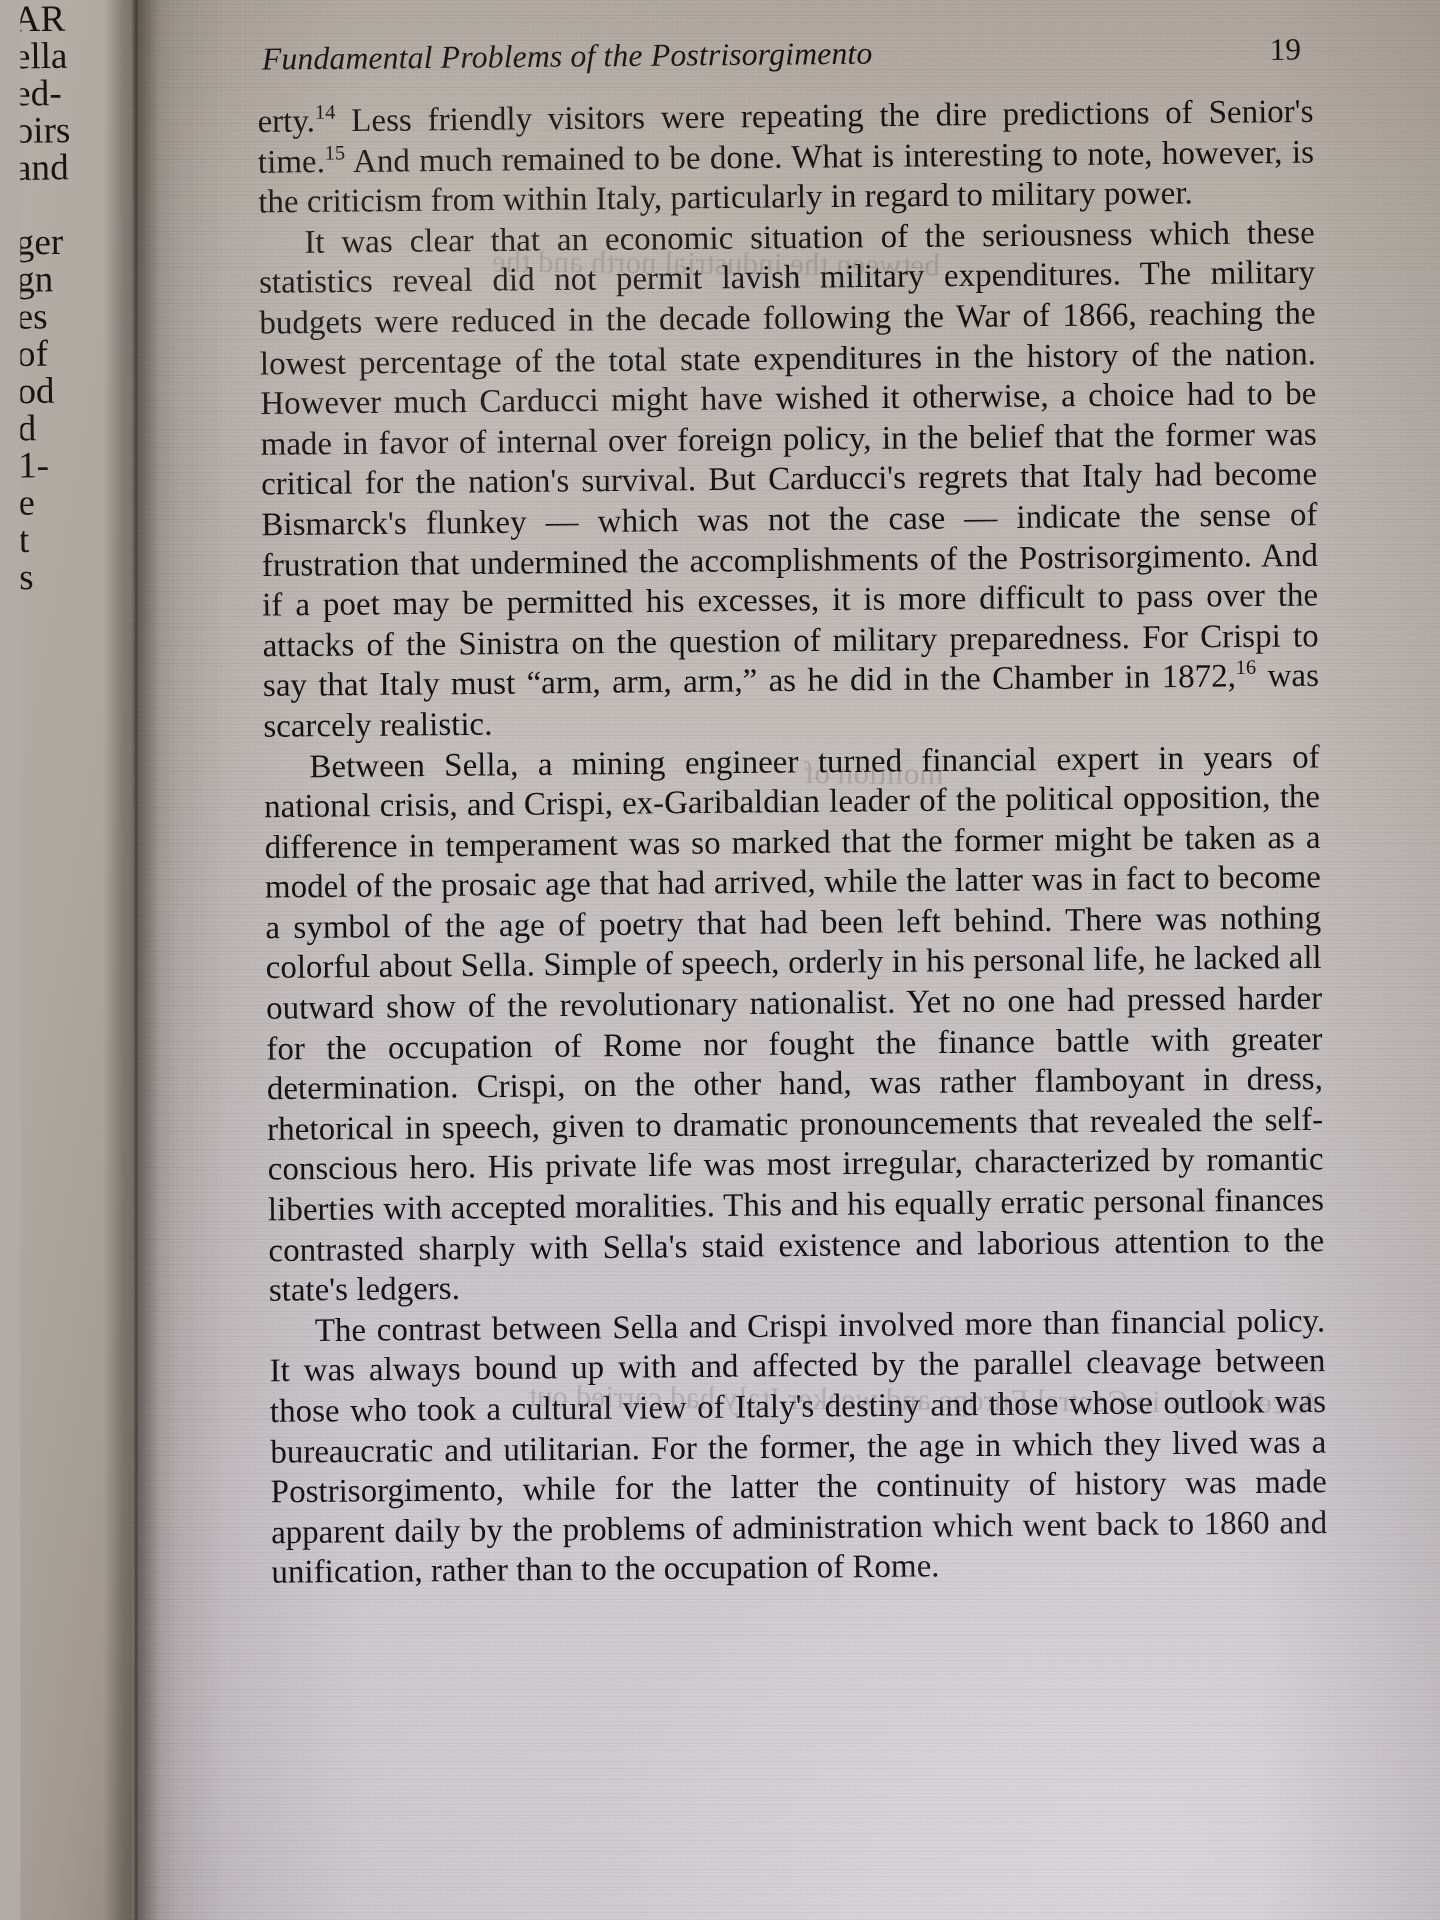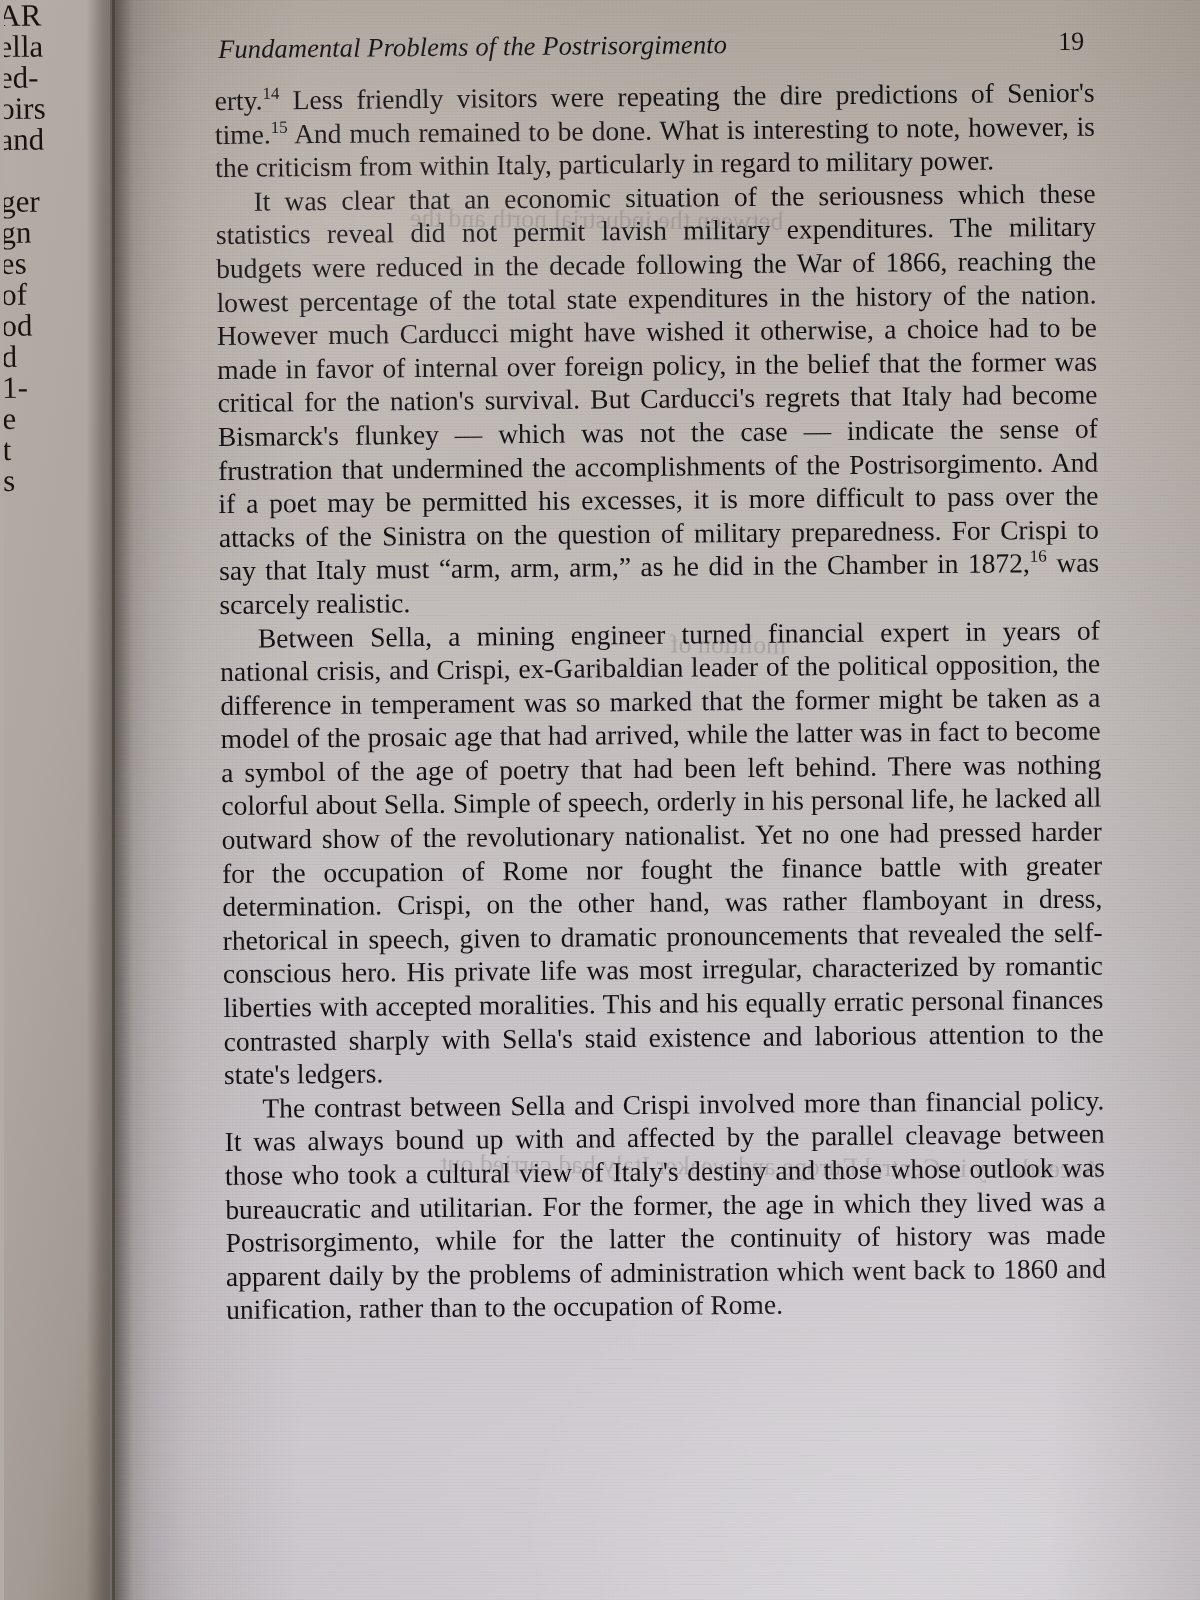--- a/index.html
+++ b/index.html
@@ -14,21 +14,21 @@
     width: 1200px;
     height: 1600px;
     overflow: hidden;
     background: #b3aca6;
     font-family: "Liberation Serif", "DejaVu Serif", serif;
   }
 
   
   .facing-page {
     position: absolute;
-    left: 4px;
+    left: 17px;
     top: 0;
     width: 108px;
     height: 1600px;
     background: linear-gradient(100deg, #b5aea7 0%, #aea79f 45%, #a39b93 78%, #8e857c 100%);
     overflow: hidden;
   }
   .facing-col {
     position: absolute;
     left: -6px;
     top: 0;

